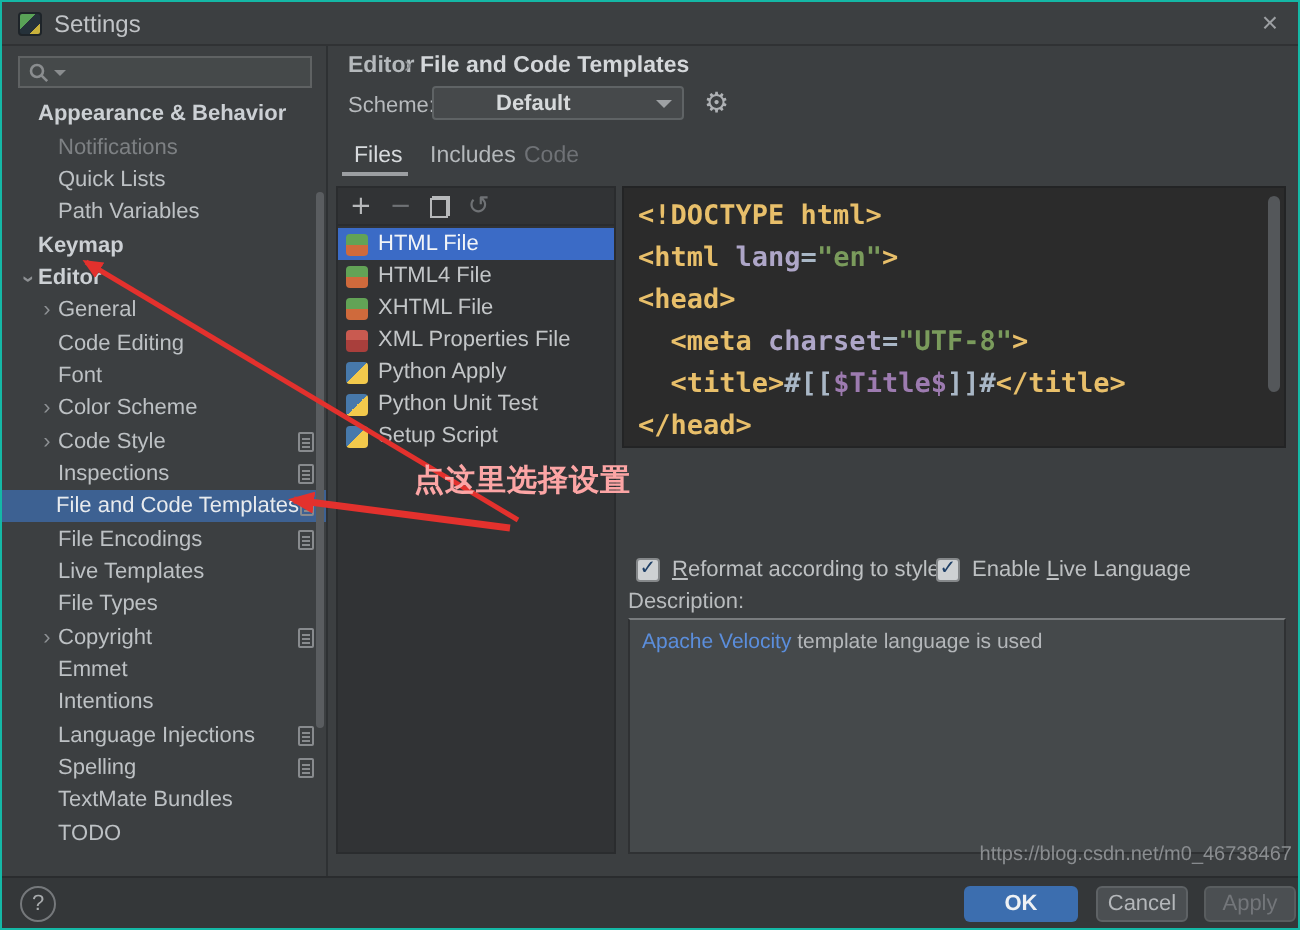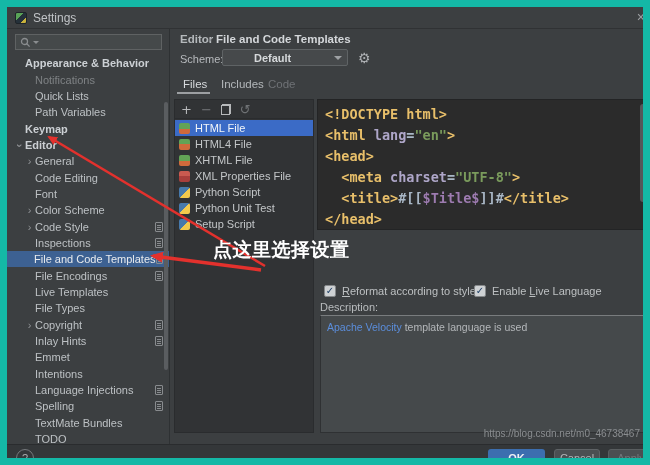--- a/index.html
+++ b/index.html
@@ -1,19 +1,19 @@
 <!DOCTYPE html>
 <html><head>
 <meta charset="utf-8">
 <style>
   * { margin:0; padding:0; box-sizing:border-box; }
   html,body { background:#555; }
   body { font-family:"Liberation Sans", sans-serif; }
   .window { position:relative; width:650px; height:465px; background:#3c3f41; overflow:hidden;
-            border:7px solid #14b8a6; color:#bdc0c3; }
+            border:1px solid #14b8a6; color:#bdc0c3; }
 
   
   .titlebar { position:absolute; left:0; top:0; width:650px; height:22px; background:#3c3f41;
               border-bottom:1px solid #303234; }
   .app-icon { position:absolute; left:8px; top:5px; width:12px; height:12px; border-radius:2px;
               background:linear-gradient(135deg,#59a257 0 38%,#25313a 38% 75%,#c9b23c 75%);
               border:1px solid #1e2429; }
   .win-title { position:absolute; left:26px; top:4px; font-size:12px; color:#c0c3c6; }
   .close { position:absolute; right:12px; top:2px; font-size:14px; color:#9da0a3; cursor:default; }
 
@@ -114,22 +114,22 @@
               border:1px solid #75787b; color:#a8abad; font-size:11px; display:flex;
               align-items:center; justify-content:center; }
   .btn { position:absolute; top:4px; height:18px; border-radius:3px; font-size:11px;
          display:flex; align-items:center; justify-content:center; }
   .btn-ok { left:481px; width:57px; background:#3c6eaf; color:#eef1f4; font-weight:bold; }
   .btn-cancel { left:547px; width:46px; background:#4b4f52; border:1px solid #5e6265; color:#b4b7ba; }
   .btn-apply { left:601px; width:46px; background:#4b4f52; border:1px solid #595d5f; color:#73767a; }
 
   
   .watermark { position:absolute; right:3px; top:421px; font-size:10px; color:#8a8d90; z-index:60; }
-  .annot-text { position:absolute; left:206px; top:230px; font-size:19px; font-weight:bold;
-                color:#ffffff; z-index:55; letter-spacing:.5px; white-space:nowrap;text-align:center; }
+  .annot-text { position:absolute; left:206px; top:230px; font-size:15px; font-weight:bold;
+                color:#fca5a5; z-index:55; letter-spacing:.5px; white-space:nowrap;text-align:center; }
   .arrows { position:absolute; left:0; top:0; z-index:50; pointer-events:none; }
 </style>
 </head>
 <body>
 
 <div class="window">
 
   <div class="titlebar">
     <span class="app-icon"></span>
     <span class="win-title">Settings</span>
@@ -213,26 +213,20 @@
           <span class="chev"></span>
           <span>Live Templates</span>
         </div>
         <div class="titem" style="padding-left: 17px;">
           <span class="chev"></span>
           <span>File Types</span>
         </div>
         <div class="titem" style="padding-left: 17px;">
           <span class="chev">›</span>
           <span>Copyright</span>
-          <span class="spacer"></span>
-          <span class="page-ico"></span>
-        </div>
-        <div class="titem" style="padding-left: 17px;">
-          <span class="chev"></span>
-          <span>Inlay Hints</span>
           <span class="spacer"></span>
           <span class="page-ico"></span>
         </div>
         <div class="titem" style="padding-left: 17px;">
           <span class="chev"></span>
           <span>Emmet</span>
         </div>
         <div class="titem" style="padding-left: 17px;">
           <span class="chev"></span>
           <span>Intentions</span>
@@ -296,21 +290,21 @@
         <div class="tpl-item">
           <span class="fico html"></span>
           <span>XHTML File</span>
         </div>
         <div class="tpl-item">
           <span class="fico xml"></span>
           <span>XML Properties File</span>
         </div>
         <div class="tpl-item">
           <span class="fico python"></span>
-          <span>Python Script</span>
+          <span>Python Apply</span>
         </div>
         <div class="tpl-item">
           <span class="fico python"></span>
           <span>Python Unit Test</span>
         </div>
         <div class="tpl-item">
           <span class="fico python"></span>
           <span>Setup Script</span>
         </div>
       </div>

